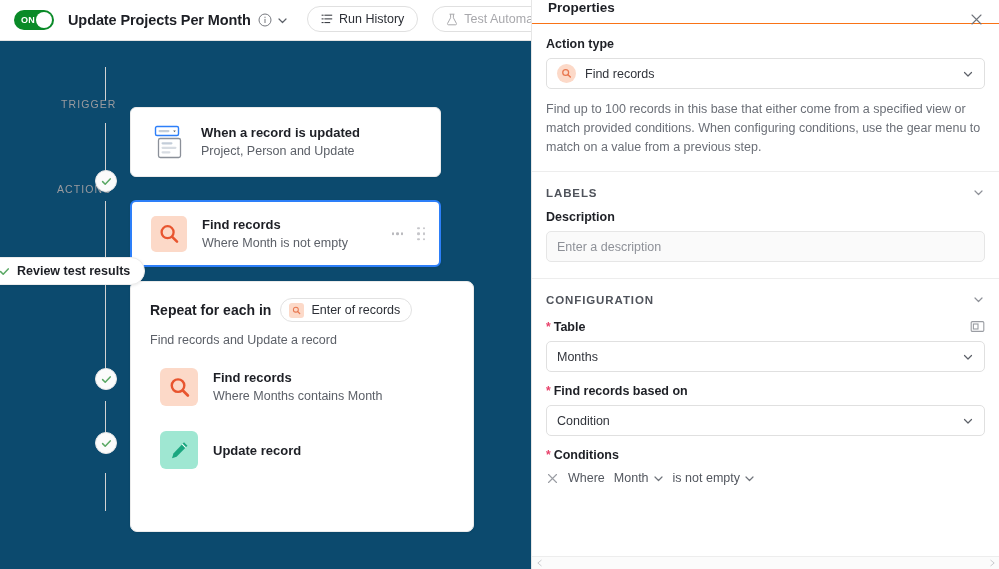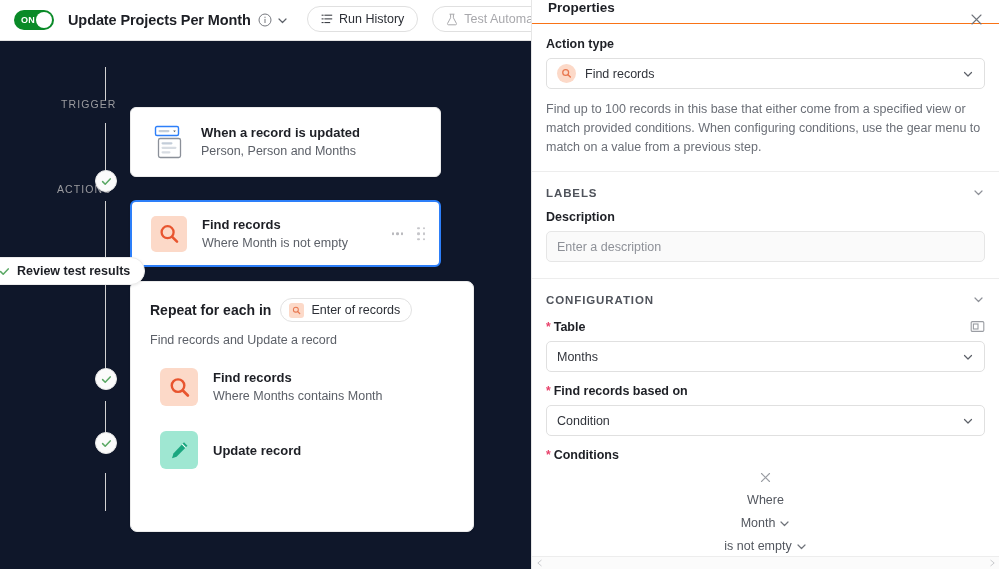--- a/index.html
+++ b/index.html
@@ -10,21 +10,21 @@
     background: #ffffff;
     font-family: "Liberation Sans", sans-serif;
     -webkit-font-smoothing: antialiased;
   }
   .app { position: relative; width: 999px; height: 569px; display: flex; }
 
   
   .left-pane {
     position: relative;
     width: 531px; height: 569px;
-    background: #0f172a;
+    background: #0c4a6e;
     overflow: hidden;
   }
   .topbar {
     position: absolute; top: 0; left: 0;
     width: 531px; height: 41px;
     background: #ffffff;
     border-bottom: 1px solid #e3e3e3;
     display: flex; align-items: center;
   }
   .toggle {
@@ -254,21 +254,21 @@
     font-family: "Liberation Sans", sans-serif;
     outline: none;
   }
   .desc-input::placeholder { color: #8e9198; }
   .static-val { font-size: 12.5px; color: #53575f; padding-top: 2px; }
   .expand-ic { width: 15px; height: 15px; cursor: pointer; }
 
   .cond-row {
     display: flex; align-items: center; gap: 9px;
     padding: 9px 14px 0 14px;
-    font-size: 12.5px; color: #53575f; flex-direction: column;
+    font-size: 12.5px; color: #53575f;
   }
   .cond-x { width: 13px; height: 13px; cursor: pointer; flex: 0 0 auto; }
   .cond-token { display: flex; align-items: center; gap: 4px; cursor: pointer; }
 
   .hscroll {
     position: absolute; left: 0; bottom: 0;
     width: 468px; height: 13px;
     background: #fbfbfb;
     border-top: 1px solid #ededed;
     display: flex; align-items: center; justify-content: space-between;
@@ -371,21 +371,21 @@
               <rect x="6.5" y="5" width="11" height="2.2" rx="1.1" fill="#c3cdd9"></rect>
               <path d="M21.2 5.4 L23.8 5.4 L22.5 7.2 Z" fill="#5c6068"></path>
               <rect x="6.5" y="13.5" width="22" height="19" rx="1.8" fill="#ffffff" stroke="#8b9099" stroke-width="1.3"></rect>
               <rect x="9.5" y="17.2" width="11" height="2.2" rx="1.1" fill="#c3cdd9"></rect>
               <rect x="9.5" y="21.7" width="15" height="2.2" rx="1.1" fill="#d7dce2"></rect>
               <rect x="9.5" y="26.2" width="9" height="2.2" rx="1.1" fill="#d7dce2"></rect>
             </svg>
           </div>
           <div class="step-text">
             <div class="step-title">When a record is updated</div>
-            <div class="step-sub">Person, Person and Months</div>
+            <div class="step-sub">Project, Person and Update</div>
           </div>
         </div>
       </div>
 
       <div class="step-card selected" style="left:130px;top:159px;width:311px;height:67px;">
         <div class="step-inner">
           <div class="step-icon find-ic">
             <svg width="22" height="22" viewBox="0 0 22 22">
               <circle cx="9.6" cy="9.2" r="6" fill="none" stroke="#e8552f" stroke-width="2.3"></circle>
               <path d="M14.2 13.8 L19 18.6" stroke="#e8552f" stroke-width="2.6" stroke-linecap="round"></path>

